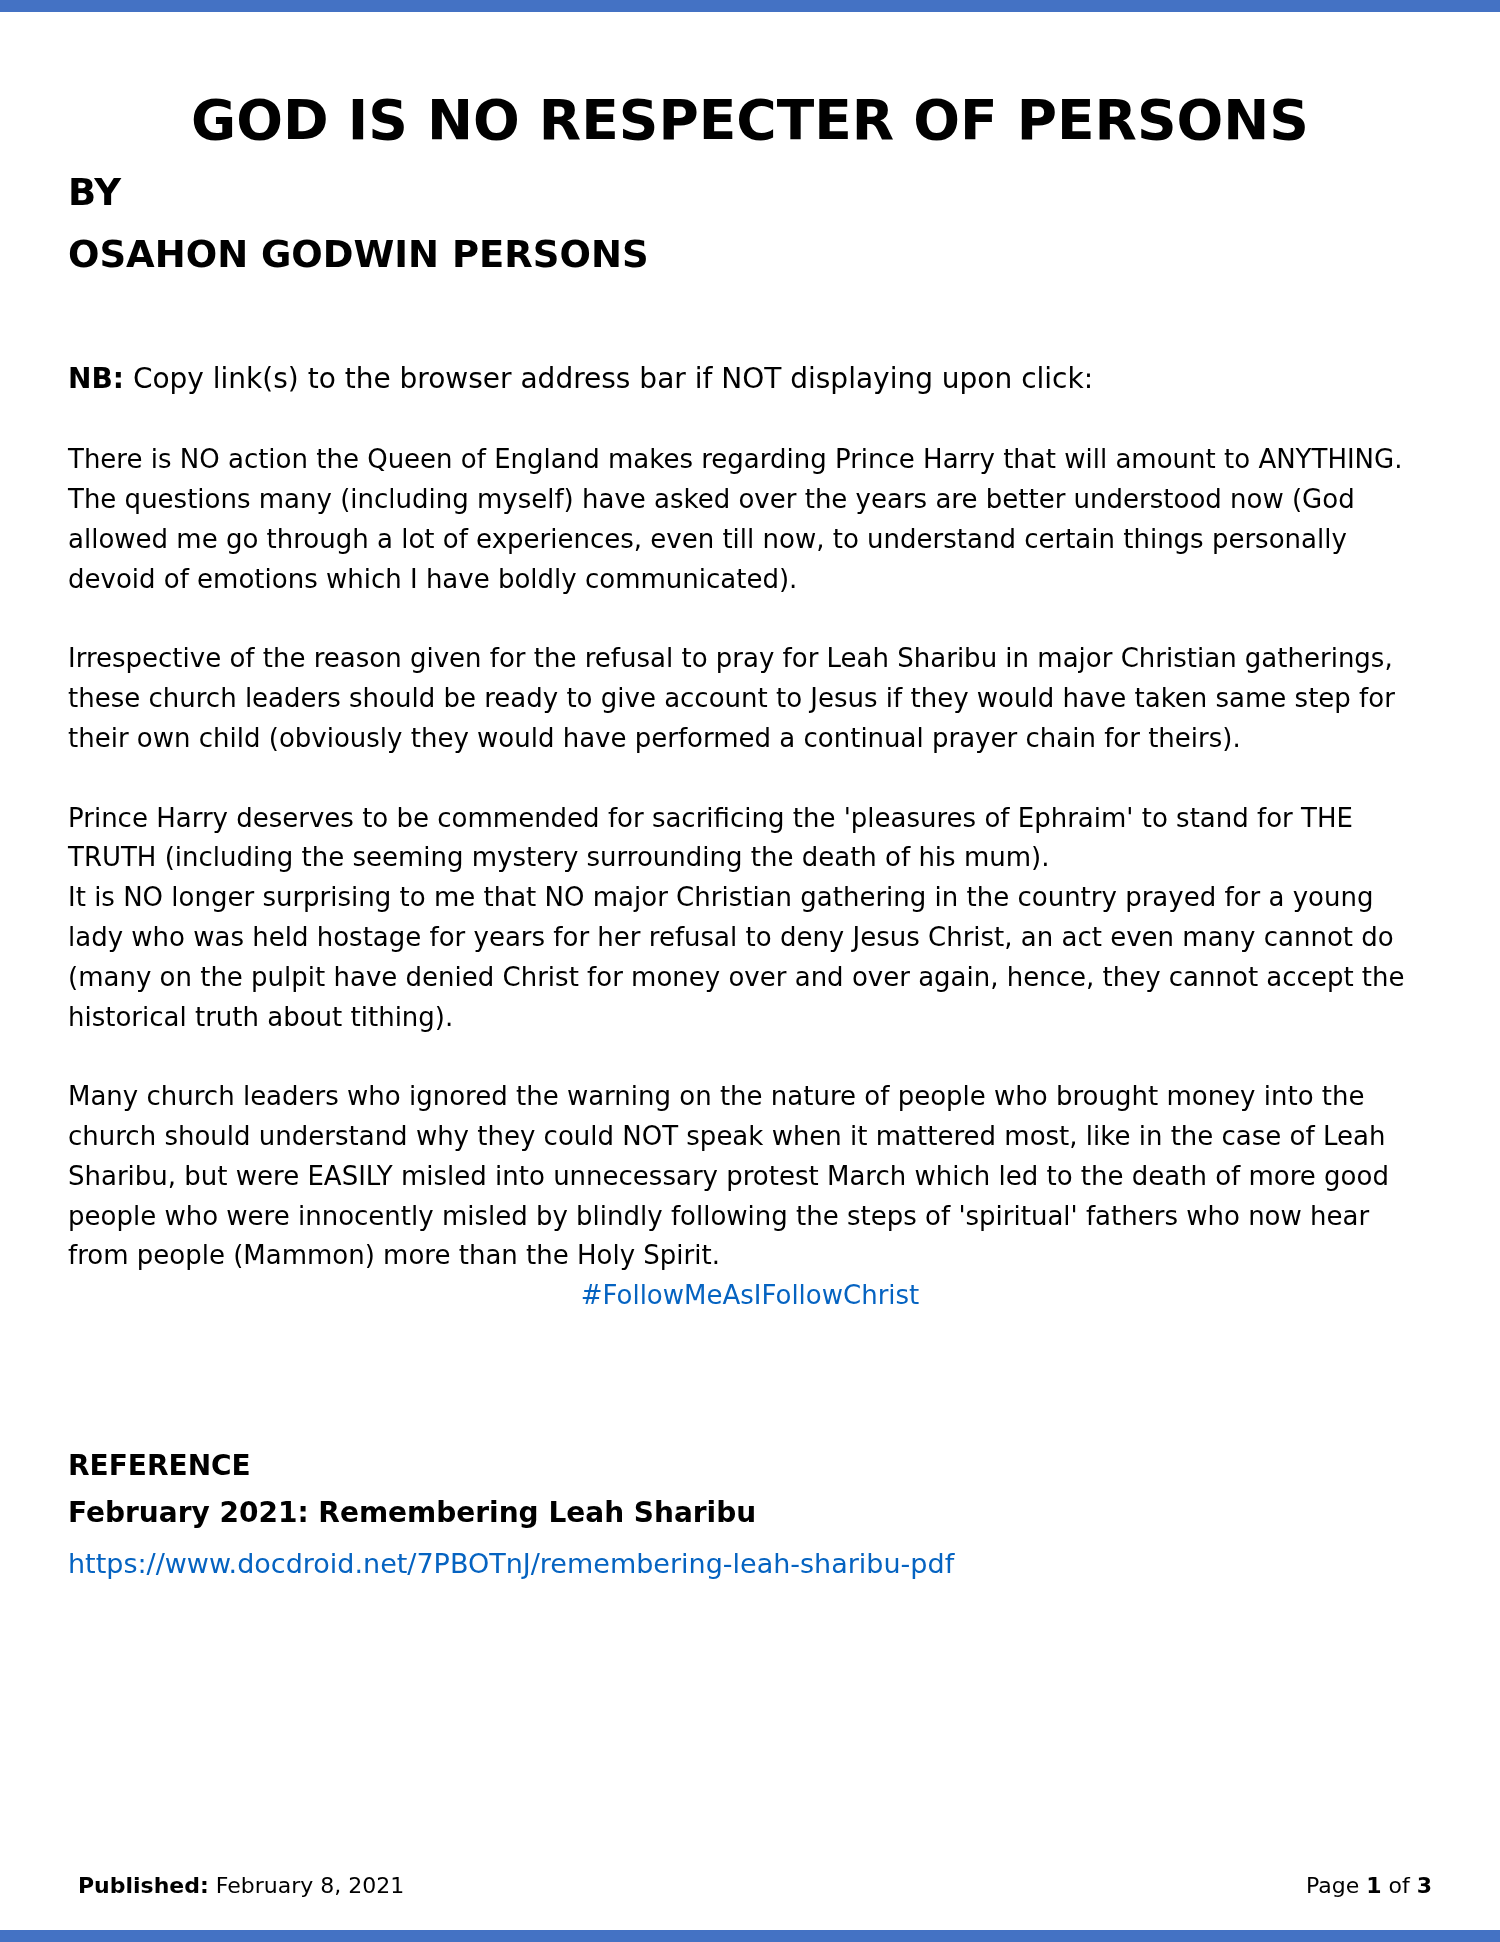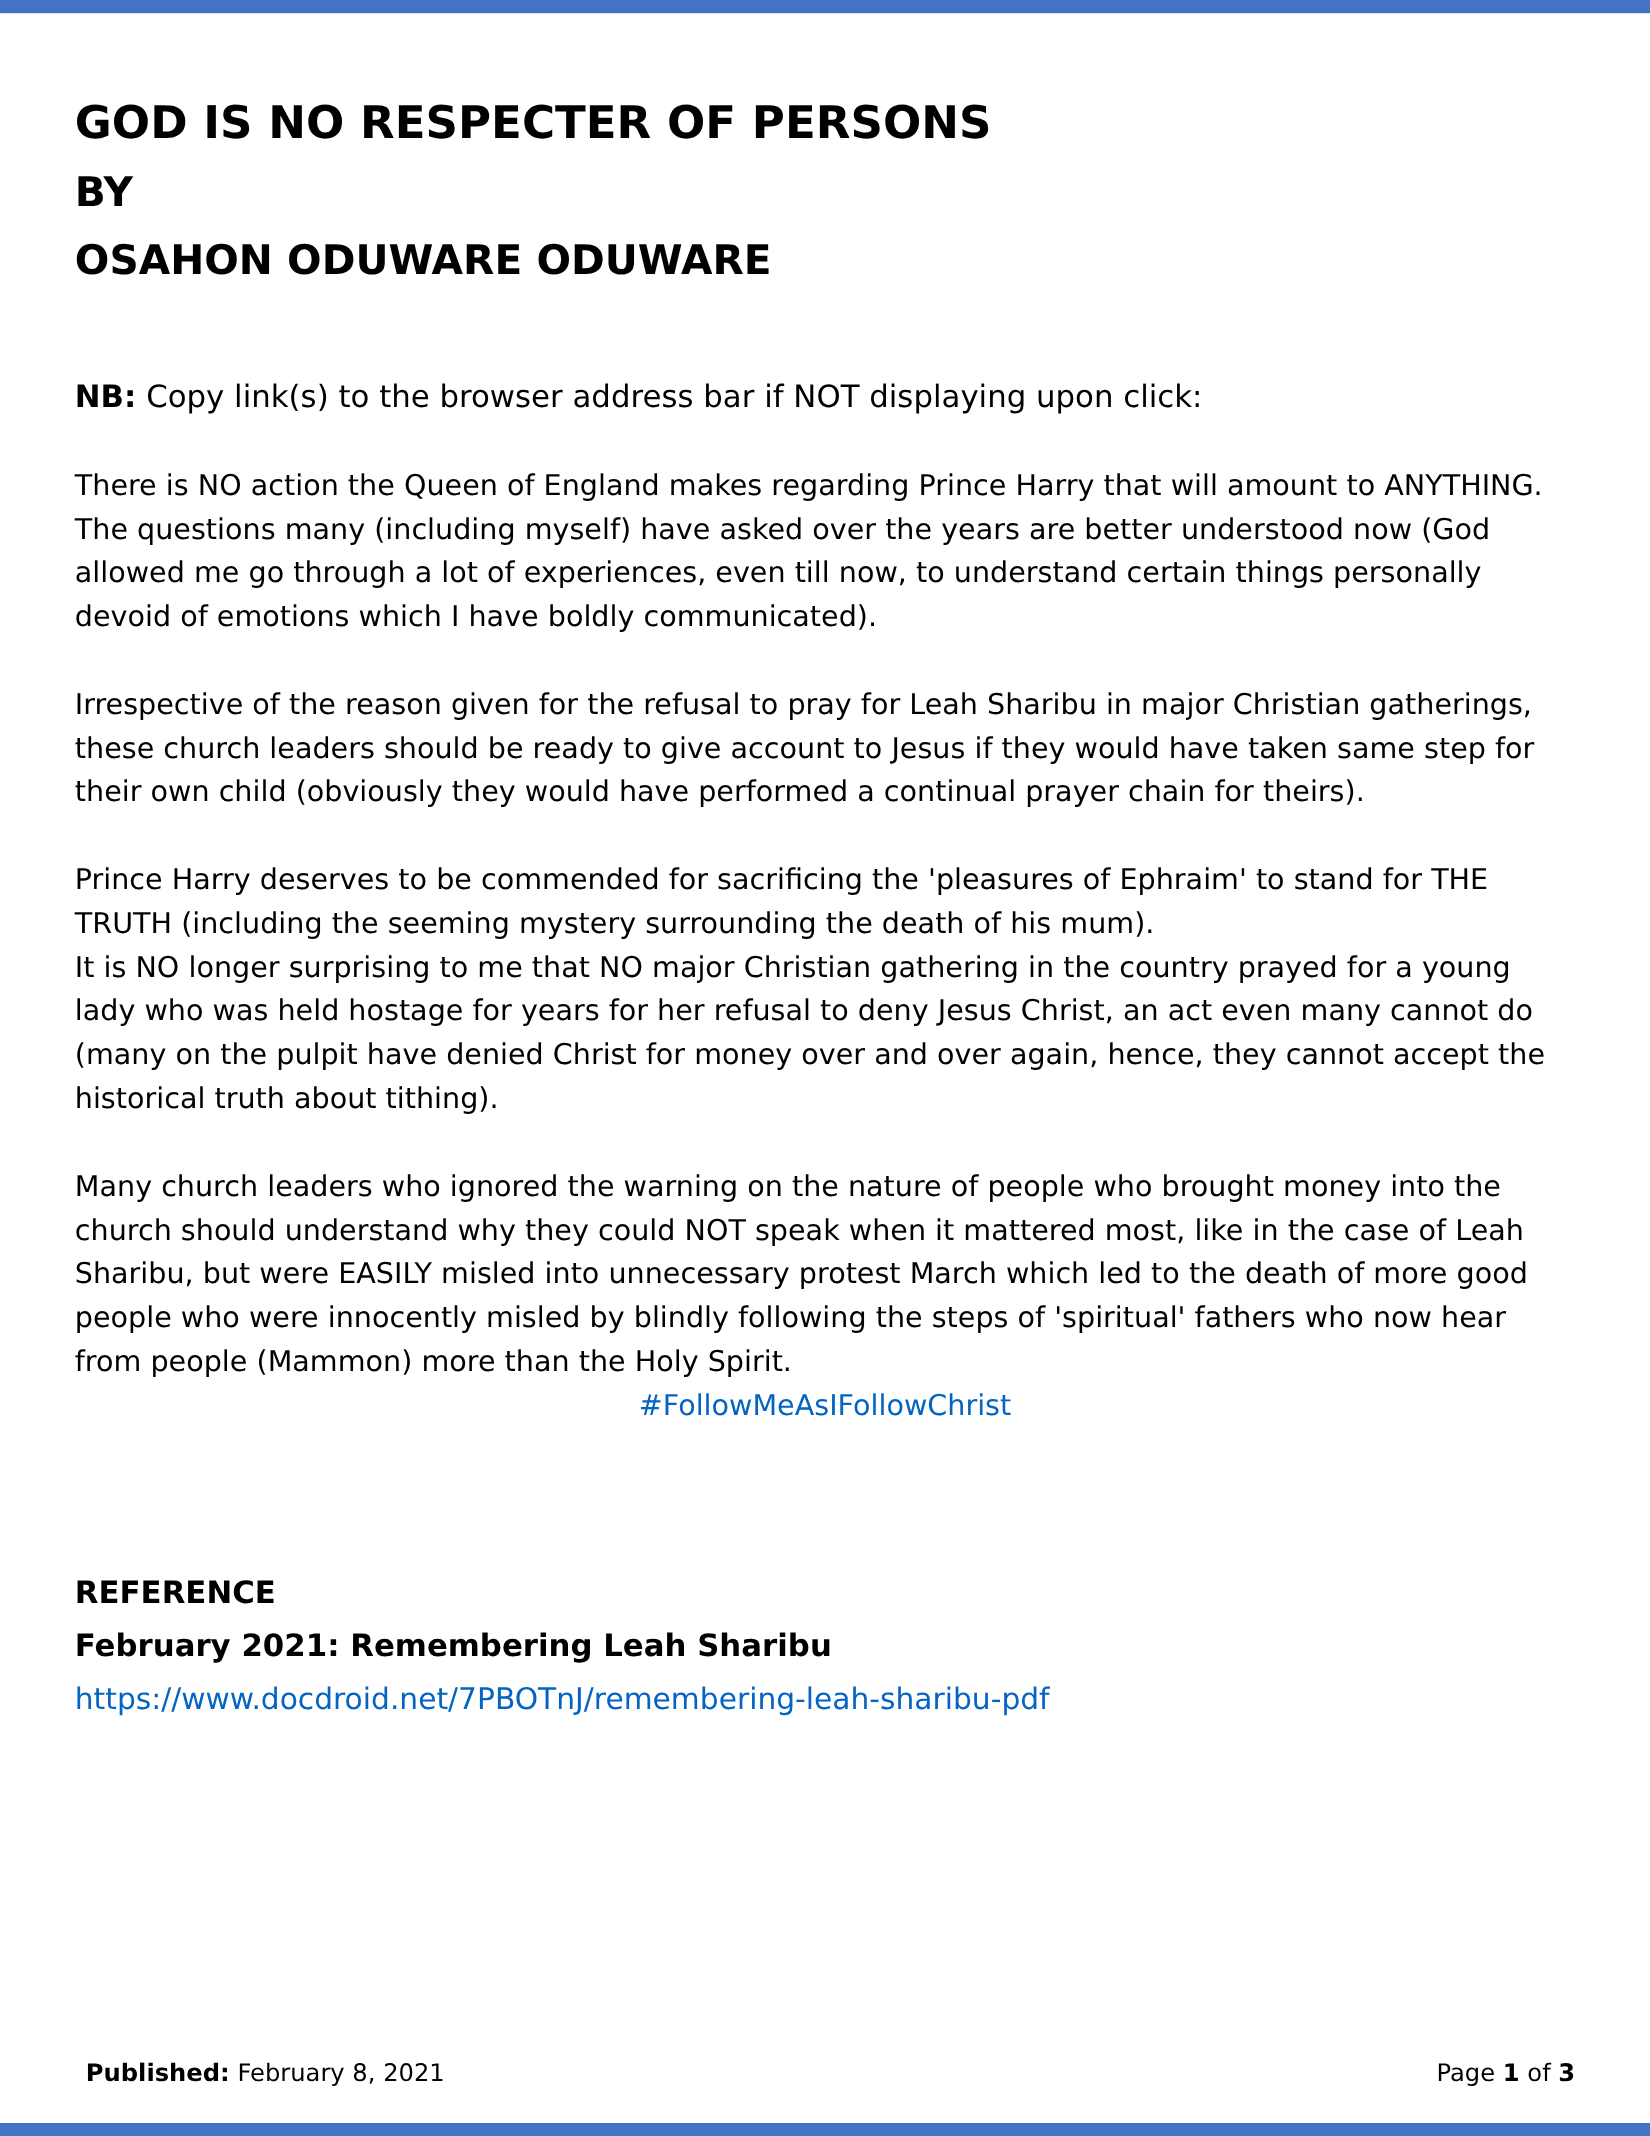--- a/index.html
+++ b/index.html
@@ -19,23 +19,23 @@
     position:absolute;left:0;width:1500px;height:12px;
     background:var(--accent);
   }
   .edge-bar.top{top:0;}
   .edge-bar.bottom{bottom:0;}
   .content{
     padding:58px 68px 0 68px;
     box-sizing:border-box;
   }
   .doc-title{
-    font-size:41px;
+    font-size:55px;
     font-weight:bold;
-    text-align:left;
+    text-align:center;
     margin:28px 0 0 0;
     line-height:1.25;
   }
   .byline, .author{
     font-size:37px;
     font-weight:bold;
     text-align:left;
     margin:14px 0 0 0;
     line-height:1.3;
   }
@@ -103,21 +103,21 @@
 </style>
 </head>
 <body>
 
 <div class="edge-bar top"></div>
 
 <div class="content">
 
   <h1 class="doc-title">GOD IS NO RESPECTER OF PERSONS</h1>
   <div class="byline">BY</div>
-  <div class="author">OSAHON ODUWARE ODUWARE</div>
+  <div class="author">OSAHON GODWIN PERSONS</div>
 
   <div class="nb-line"><b>NB:</b><span> Copy link(s) to the browser address bar if NOT displaying upon click:</span></div>
 
 
   <p class="body-para">There is NO action the Queen of England makes regarding Prince Harry that will amount to ANYTHING. The questions many (including myself) have asked over the years are better understood now (God allowed me go through a lot of experiences, even till now, to understand certain things personally devoid of emotions which I have boldly communicated).</p>
   <p class="body-para">Irrespective of the reason given for the refusal to pray for Leah Sharibu in major Christian gatherings, these church leaders should be ready to give account to Jesus if they would have taken same step for their own child (obviously they would have performed a continual prayer chain for theirs).</p>
   <p class="body-para">Prince Harry deserves to be commended for sacrificing the 'pleasures of Ephraim' to stand for THE TRUTH (including the seeming mystery surrounding the death of his mum).
 It is NO longer surprising to me that NO major Christian gathering in the country prayed for a young lady who was held hostage for years for her refusal to deny Jesus Christ, an act even many cannot do (many on the pulpit have denied Christ for money over and over again, hence, they cannot accept the historical truth about tithing).</p>
   <p class="body-para">Many church leaders who ignored the warning on the nature of people who brought money into the church should understand why they could NOT speak when it mattered most, like in the case of Leah Sharibu, but were EASILY misled into unnecessary protest March which led to the death of more good people who were innocently misled by blindly following the steps of 'spiritual' fathers who now hear from people (Mammon) more than the Holy Spirit.</p>
 

